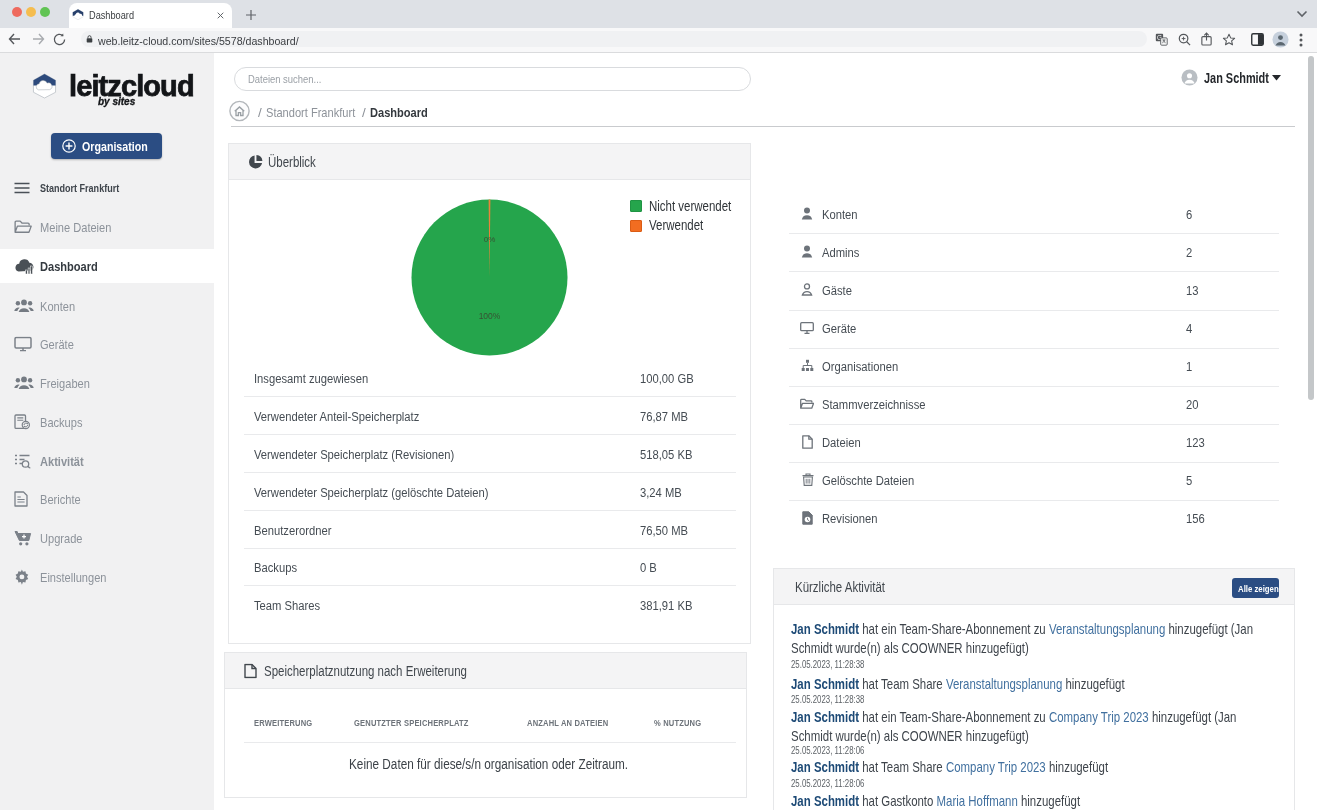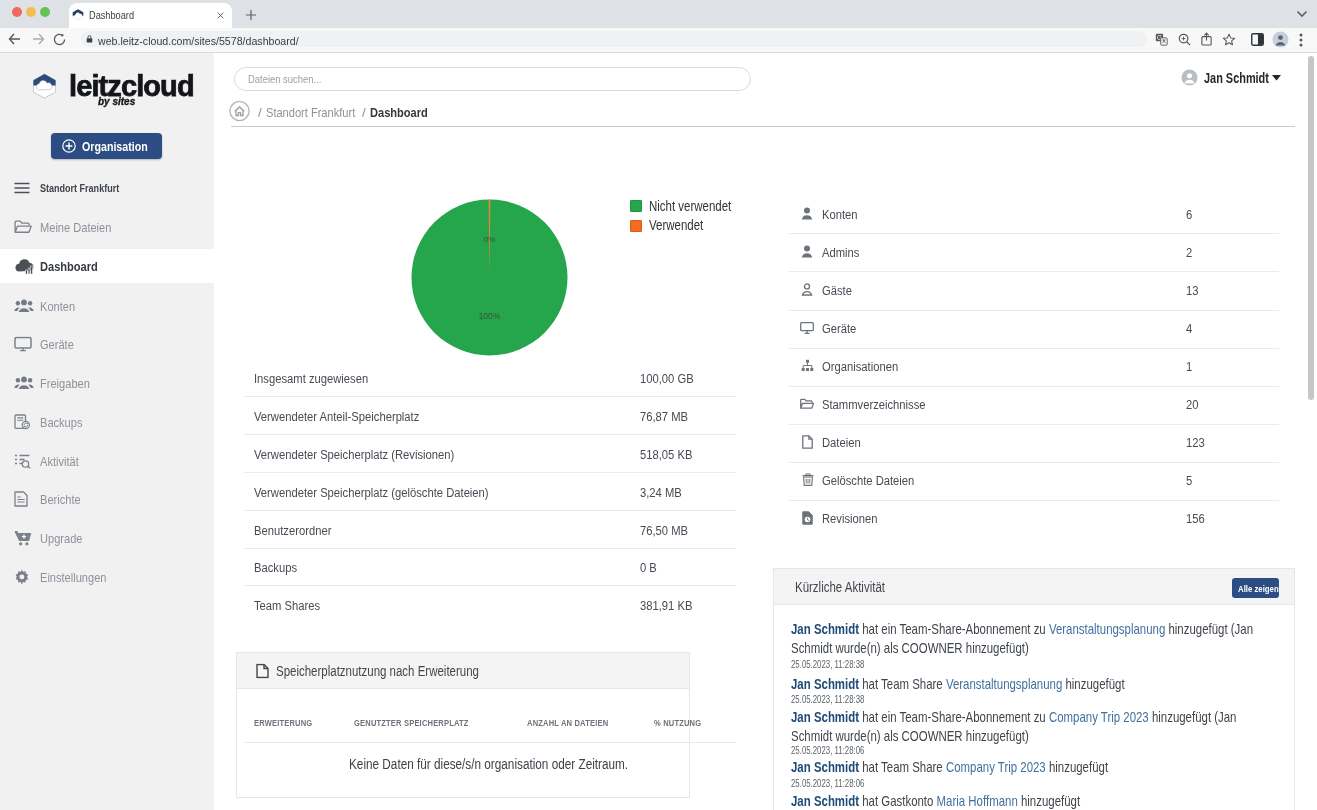--- a/index.html
+++ b/index.html
@@ -187,21 +187,21 @@
   <div class="abs menuitem" style="top:402px;">
     <svg width="17" height="16" viewBox="0 0 17 16">
         <rect x="1" y="1" width="10.5" height="13.4" rx="1" stroke="#7b8189" stroke-width="1.3" fill="none"></rect>
         <path d="M3.3 3.9 h6 M3.3 6.3 h6" stroke="#7b8189" stroke-width="1.1"></path>
         <circle cx="11.8" cy="11" r="3.6" stroke="#7b8189" stroke-width="1.2" fill="#f1f1f2"></circle>
         <path d="M10 11 a1.9 1.9 0 0 1 3.4 -1.1 M13.6 11 a1.9 1.9 0 0 1 -3.4 1.1" stroke="#7b8189" stroke-width="1" fill="none"></path>
         <path d="M14.3 8.6 l-0.6 1.7 l-1.6 -0.7 z M9.3 13.4 l0.6 -1.7 l1.6 0.7 z" fill="#7b8189"></path>
       </svg>
     <span class="lbl">Backups</span>
   </div>
-  <div class="abs menuitem" style="top:441px;">
+  <div class="abs menuitem" style="top:441px;font-weight:bold;">
     <svg width="17" height="15" viewBox="0 0 17 15">
         <path d="M1 2 h2 M1 6 h2 M1 10 h2 M5.5 2 h10 M5.5 6 h5 M5.5 10 h3" stroke="#7b8189" stroke-width="1.5"></path>
         <circle cx="11.5" cy="10.5" r="3.2" stroke="#7b8189" stroke-width="1.3" fill="none"></circle>
         <path d="M13.8 12.8 L16.3 15" stroke="#7b8189" stroke-width="1.4"></path>
       </svg>
     <span class="lbl">Aktivität</span>
   </div>
   <div class="abs menuitem" style="top:479px;text-decoration:underline;">
     <svg width="14" height="16" viewBox="0 0 14 16">
         <path d="M1 1 h8.5 l3.5 3.5 v10.5 h-12 z" stroke="#7b8189" stroke-width="1.3" fill="none" stroke-linejoin="round"></path>
@@ -242,20 +242,29 @@
       <circle cx="10.5" cy="11" r="9.6" fill="#fcfcfd" stroke="#b3b7bb" stroke-width="1.4"></circle>
       <path d="M5.8 11.2 L10.5 7 L15.2 11.2" stroke="#9aa0a5" stroke-width="1.5" fill="none"></path>
       <path d="M7 10.5 V15.5 H9.4 V12.6 H11.6 V15.5 H14 V10.5" stroke="#9aa0a5" stroke-width="1.3" fill="none"></path>
     </svg>
   <div class="abs" style="left:258px; top:105px; font-size:13.5px; color:#8d9299;">/</div>
   <div class="abs cx" style="left:266px; top:105px; font-size:13.5px; color:#8d9299;">Standort Frankfurt</div>
   <div class="abs" style="left:362px; top:105px; font-size:13.5px; color:#8d9299;">/</div>
   <div class="abs cx" style="left:370px; top:105px; font-size:13.5px; font-weight:bold; color:#33383d;">Dashboard</div>
   <div class="abs" style="left:231px; top:126px; width:1064px; height:1px; background:#c9cbce;"></div>
 
+  <div class="abs card" style="left:228px; top:143px; width:523px; height:501px;">
+    <div class="cardhead">
+      <svg width="15" height="15" viewBox="0 0 16 16">
+          <path d="M7 1 a7 7 0 1 0 8 8 L7 9 Z" fill="#41474d"></path>
+          <path d="M9 0.6 a7 7 0 0 1 6.4 6.4 L9 7 Z" fill="#41474d"></path>
+        </svg>
+      <span class="t">Überblick</span>
+    </div>
+  </div>
 
   <svg class="abs" style="left:411px; top:199px;" width="157" height="157" viewBox="0 0 157 157">
     <circle cx="78.5" cy="78.5" r="78" fill="#25a54c"></circle>
     <path d="M78.5 78.5 L77.6 0.5 L79.4 0.5 Z" fill="#e8833a"></path>
     <text x="78.5" y="43" font-size="8" fill="#375233" text-anchor="middle">0%</text>
     <text x="78.5" y="120" font-size="8.5" fill="#375233" text-anchor="middle">100%</text>
   </svg>
   <div class="abs" style="left:630px; top:200px; width:12px; height:12px; background:#25a54c; border:1px solid #1f9443; border-radius:1px;"></div>
   <div class="abs cx" style="left:649px; top:197.5px; font-size:14px; color:#2f3438;">Nicht verwendet</div>
   <div class="abs" style="left:630px; top:219.5px; width:12px; height:12px; background:#f26d21; border:1px solid #db5c14; border-radius:1px;"></div>
@@ -275,21 +284,21 @@
   <div class="row-line" style="left:244px; top:510px; width:492px;"></div>
   <div class="abs trow" style="left:254px; top:523px;">Benutzerordner</div>
   <div class="abs trow" style="left:640px; top:523px;">76,50 MB</div>
   <div class="row-line" style="left:244px; top:548px; width:492px;"></div>
   <div class="abs trow" style="left:254px; top:560px;">Backups</div>
   <div class="abs trow" style="left:640px; top:560px;">0 B</div>
   <div class="row-line" style="left:244px; top:585px; width:492px;"></div>
   <div class="abs trow" style="left:254px; top:598px;">Team Shares</div>
   <div class="abs trow" style="left:640px; top:598px;">381,91 KB</div>
 
-  <div class="abs card" style="left:236px; top:652px; width:454px; height:146px;">
+  <div class="abs card" style="left:224px; top:652px; width:523px; height:146px;">
     <div class="cardhead">
       <svg width="13" height="15" viewBox="0 0 13 15">
           <path d="M1 1 h7 l4 4 v9 h-11 z" stroke="#41474d" stroke-width="1.4" fill="none" stroke-linejoin="round"></path>
           <path d="M8 1 v4 h4" stroke="#41474d" stroke-width="1.4" fill="none"></path>
         </svg>
       <span class="t">Speicherplatznutzung nach Erweiterung</span>
     </div>
   </div>
   <div class="abs" style="left:254px; top:717.5px; font-size:9px; font-weight:bold; color:#6d737a; letter-spacing:0.2px; transform:scaleX(0.84); transform-origin:0 50%; white-space:nowrap;">ERWEITERUNG</div>
   <div class="abs" style="left:353.5px; top:717.5px; font-size:9px; font-weight:bold; color:#6d737a; letter-spacing:0.2px; transform:scaleX(0.84); transform-origin:0 50%; white-space:nowrap;">GENUTZTER SPEICHERPLATZ</div>

